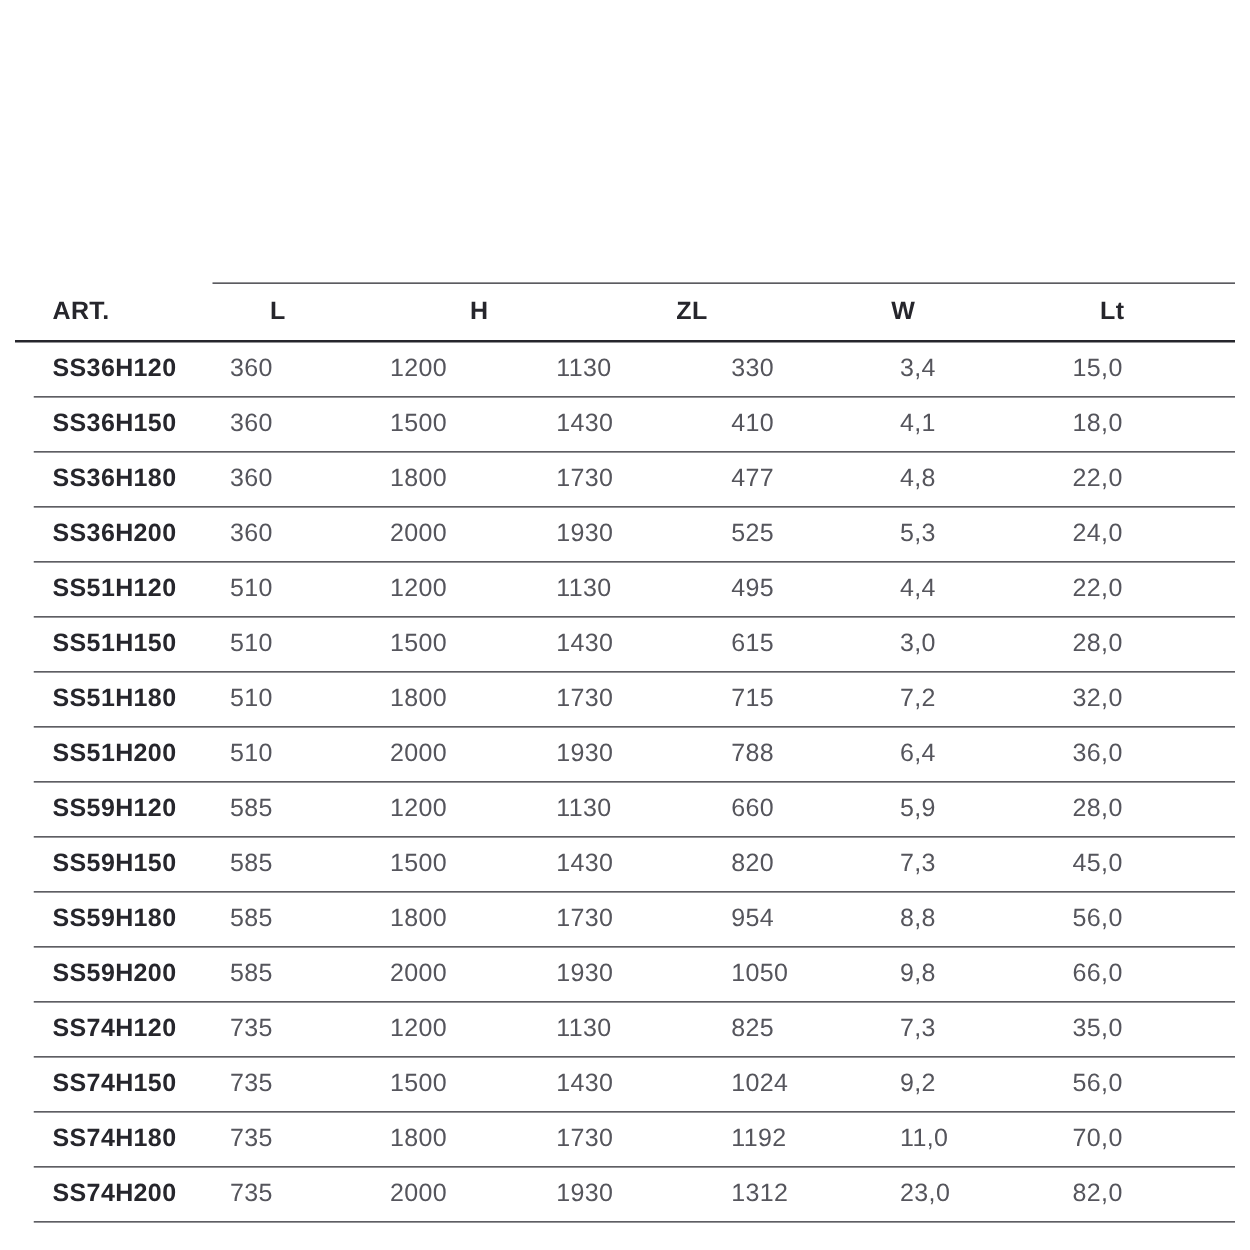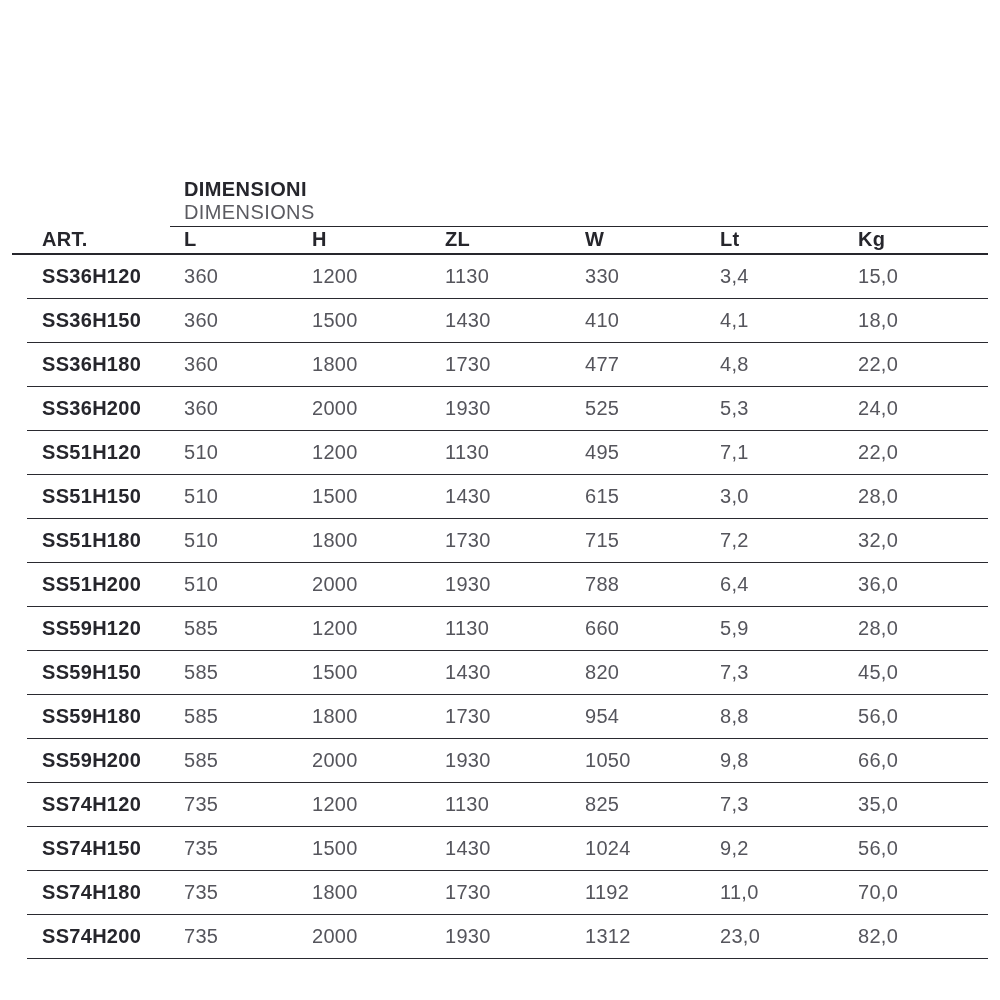--- a/index.html
+++ b/index.html
@@ -35,23 +35,24 @@
   }
   .group-underline {
     position: absolute;
     top: 48px; left: 158px; right: 0;
     height: 0; border-top: 1.6px solid #26262c;
   }
   
   .col-row {
     display: grid;
     grid-template-columns: 172px 128px 133px 140px 135px 138px 130px;
-    height: 29px;
+    height: 48px;
     align-items: center;
     border-bottom: 2.6px solid #26262c;
+    gap: 32px;
   }
   .col-cell {
     font-size: 20px; font-weight: bold; color: #26262c;
     letter-spacing: 0.3px; white-space: nowrap;
   }
   .col-art { padding-left: 30px; }
   
   .tbody { margin-left: 15px; }
   .trow {
     display: grid;
@@ -69,24 +70,20 @@
     font-size: 20px; font-weight: normal; color: #55555c;
     letter-spacing: 0.3px; white-space: nowrap;
   }
 </style>
 </head>
 <body>
 
 <div class="sheet">
 
   <div class="group-row">
-    <div class="group group-dims">
-      <div class="g-title">DIMENSIONI</div>
-      <div class="g-sub">DIMENSIONS</div>
-    </div>
   </div>
   <div class="group-underline"></div>
 
   <div class="col-row">
     <div class="col-cell col-art">ART.</div>
     <div class="col-cell">L</div>
     <div class="col-cell">H</div>
     <div class="col-cell">ZL</div>
     <div class="col-cell">W</div>
     <div class="col-cell">Lt</div>
@@ -133,21 +130,21 @@
     <div class="val-cell">5,3</div>
     <div class="val-cell">24,0</div>
   </div>
 
   <div class="trow">
     <div class="art-cell">SS51H120</div>
     <div class="val-cell">510</div>
     <div class="val-cell">1200</div>
     <div class="val-cell">1130</div>
     <div class="val-cell">495</div>
-    <div class="val-cell">7,1</div>
+    <div class="val-cell">4,4</div>
     <div class="val-cell">22,0</div>
   </div>
 
   <div class="trow">
     <div class="art-cell">SS51H150</div>
     <div class="val-cell">510</div>
     <div class="val-cell">1500</div>
     <div class="val-cell">1430</div>
     <div class="val-cell">615</div>
     <div class="val-cell">3,0</div>

